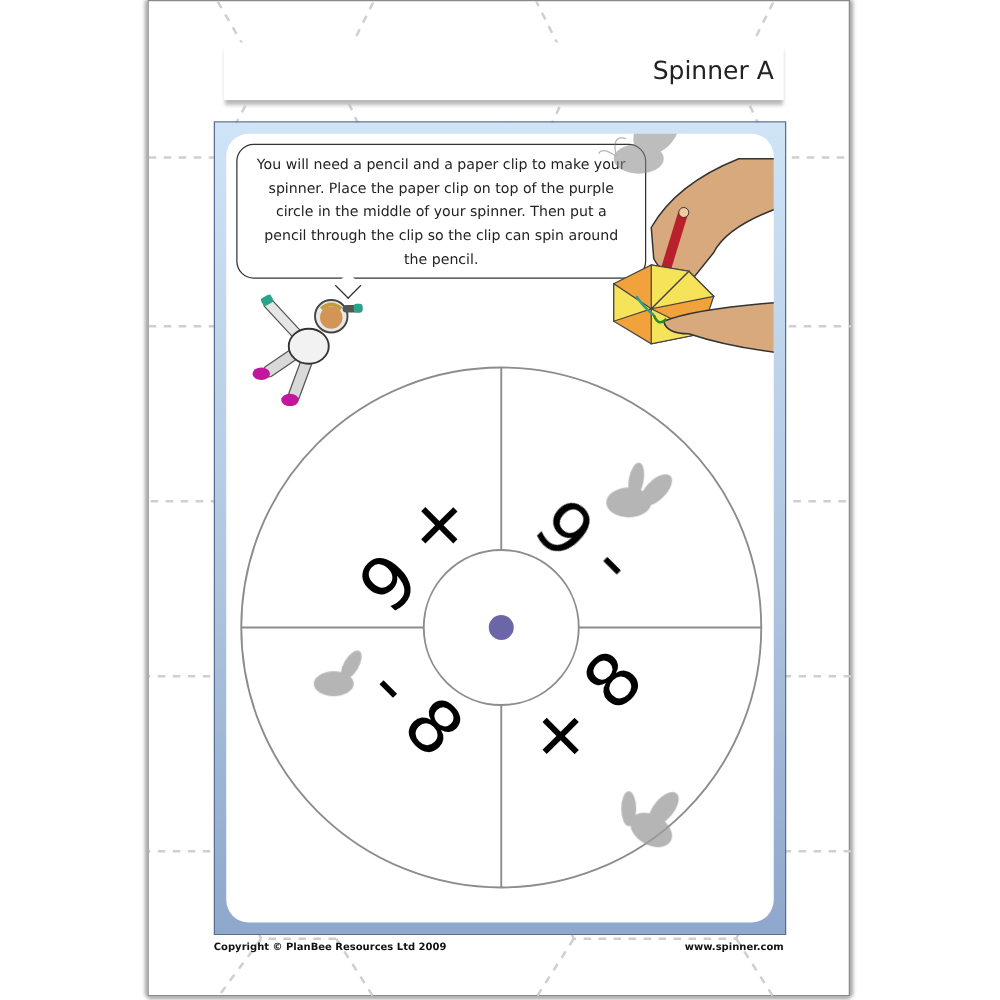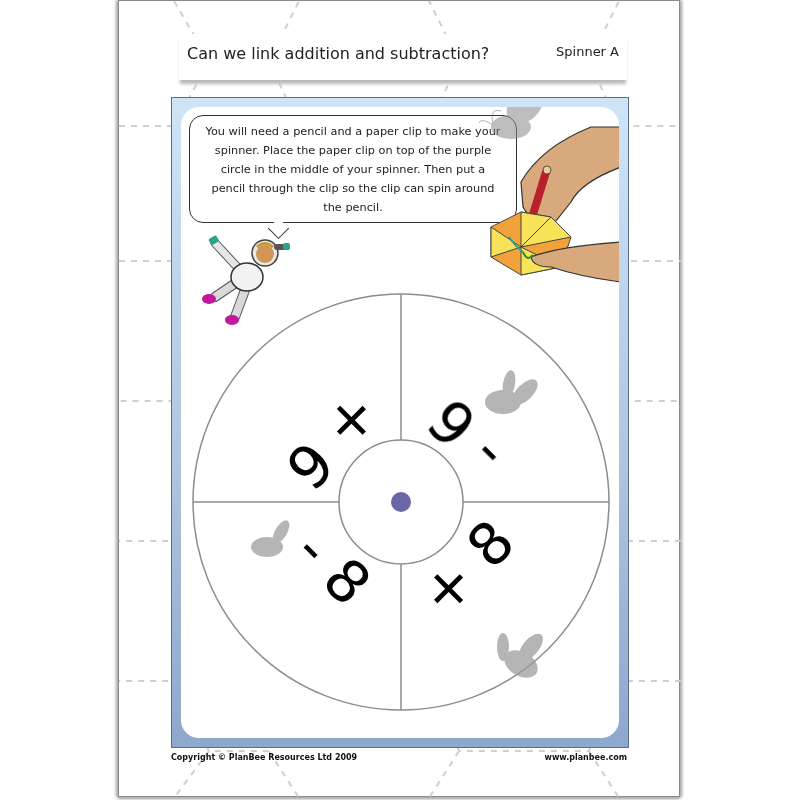--- a/index.html
+++ b/index.html
@@ -1,21 +1,21 @@
 <!DOCTYPE html>
 <html><head>
 <meta charset="utf-8">
 <style>
   html, body { margin: 0; padding: 0; }
   body { width: 800px; height: 800px; background: #ffffff; position: relative; overflow: hidden; font-family: "DejaVu Sans", sans-serif; }
   .page { position: absolute; left: 118px; top: 0; width: 562px; height: 797px; background: #ffffff; border: 1px solid #8a8a8a; box-shadow: 2px 0 3px #aaa, -2px 0 3px #aaa, 0 2px 3px #aaa; box-sizing: border-box; }
   .hex-bg { position: absolute; left: 0; top: 0; width: 562px; height: 797px; }
   .title-bar { position: absolute; left: 60px; top: 33px; width: 448px; height: 46px; background: #fff; box-shadow: 0 5px 3px -1px #b9b9b9; }
   .title-bar .q { position: absolute; left: 8px; top: 10px; font-size: 16px; color: #222; }
-  .title-bar .s { position: absolute; right: 8px; top: 10px; font-size: 13px; color: #222; }
+  .title-bar .s { position: absolute; right: 8px; top: 10px; font-size: 20px; color: #222; }
   .frame { position: absolute; left: 52px; top: 96px; width: 458px; height: 651px; border: 1px solid #5a6f8f; box-sizing: border-box; background: linear-gradient(to bottom, #cfe4f7 0%, #b0c6e0 55%, #8ea7cc 100%); }
   .inner { position: absolute; left: 9px; top: 9px; right: 9px; bottom: 9px; background: #fff; border-radius: 18px; overflow: hidden; }
   .bubble { position: absolute; left: 8px; top: 8px; width: 328px; height: 108px; border: 1.5px solid #333; border-radius: 14px; background: #fff; box-sizing: border-box; padding: 6px 14px; text-align: center; font-size: 11.3px; line-height: 19px; color: #222; }
   .bubble-tail { position: absolute; left: 90px; top: 114px; width: 14px; height: 14px; border-right: 1.5px solid #333; border-bottom: 1.5px solid #333; background: #fff; transform: rotate(45deg); }
   .spinner { position: absolute; left: 10px; top: 185px; width: 420px; height: 420px; }
   .copyright { position: absolute; left: 52px; top: 752px; font-size: 8px; font-weight: bold; color: #111; }
   .url { position: absolute; right: 52px; top: 752px; font-size: 8px; font-weight: bold; color: #111; }
   .lbl { font-family: "DejaVu Sans", sans-serif; font-size: 58px; fill: #000; }
 </style>
 </head>
@@ -55,21 +55,20 @@
       <path d="M55 680 L90 750 L150 750 L180 680"></path>
       <path d="M310 680 L340 750 L470 750 L500 680"></path>
       <path d="M90 750 L55 797"></path>
       <path d="M150 750 L180 797"></path>
       <path d="M340 750 L310 797"></path>
       <path d="M470 750 L500 797"></path>
     </g>
   </svg>
 
   <div class="title-bar">
-    <span class="q">Can we link addition and subtraction?</span>
     <span class="s">Spinner A</span>
   </div>
 
   <div class="frame">
     <div class="inner">
       <div class="bubble">
         <span>You will need a pencil and a paper clip to make your spinner. Place the paper clip on top of the purple circle in the middle of your spinner. Then put a pencil through the clip so the clip can spin around the pencil.</span>
       </div>
       <div class="bubble-tail"></div>
 
@@ -131,14 +130,14 @@
           <text x="0" y="0" text-anchor="middle" transform="translate(128 135) rotate(135)">+ 6</text>
           <text x="0" y="0" text-anchor="middle" transform="translate(290 130) rotate(-135)">- 6</text>
           <text x="0" y="0" text-anchor="middle" transform="translate(128 290) rotate(45)">- 8</text>
           <text x="0" y="0" text-anchor="middle" transform="translate(290 290) rotate(-45)">+ 8</text>
         </g>
       </svg>
     </div>
   </div>
 
   <span class="copyright">Copyright © PlanBee Resources Ltd 2009</span>
-  <span class="url">www.planbee.com</span>
+  <span class="url">www.spinner.com</span>
 </div>
 
 </body></html>

